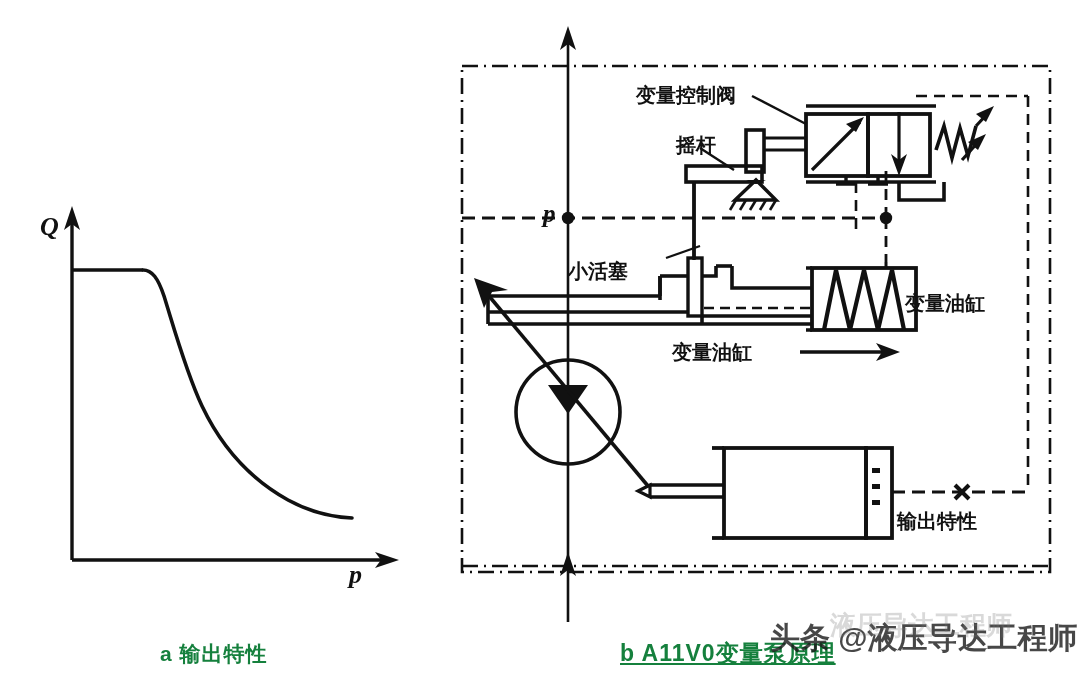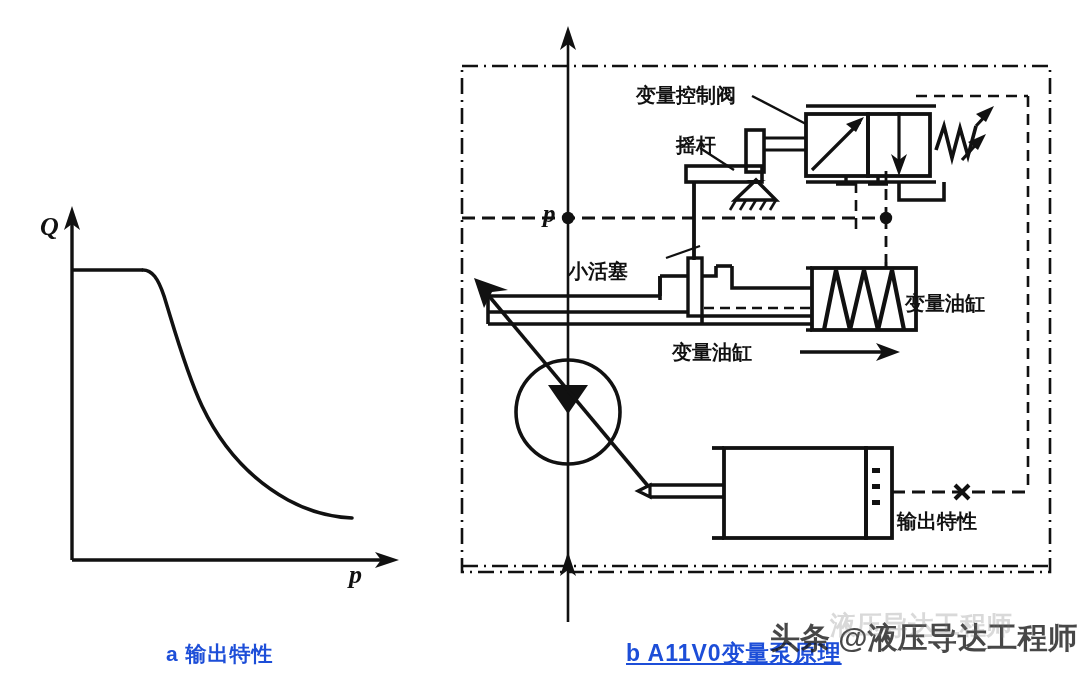--- a/index.html
+++ b/index.html
@@ -8,24 +8,23 @@
     font-family:"Liberation Serif","DejaVu Serif",serif;
     color:#111;
   }
   #root{position:absolute;inset:0;}
   svg.layer{position:absolute;left:0;top:0;width:1080px;height:695px;}
 
   .cap{
     position:absolute;
     font-family:"Liberation Sans","DejaVu Sans",sans-serif;
     font-weight:bold;
-    color:#1d4ed8;
+    color:#15803d;
     white-space:nowrap;
     letter-spacing:1px;
-    margin-left:6px;
   }
   #cap-a{left:160px;top:640px;font-size:21px;}
   #cap-b{left:620px;top:638px;font-size:23px;text-decoration:underline;}
 
   .lbl{
     position:absolute;
     font-family:"Liberation Sans","DejaVu Sans",sans-serif;
     font-weight:bold;font-size:20px;color:#111;white-space:nowrap;
   }
   #lbl-valve{left:636px;top:82px;}

